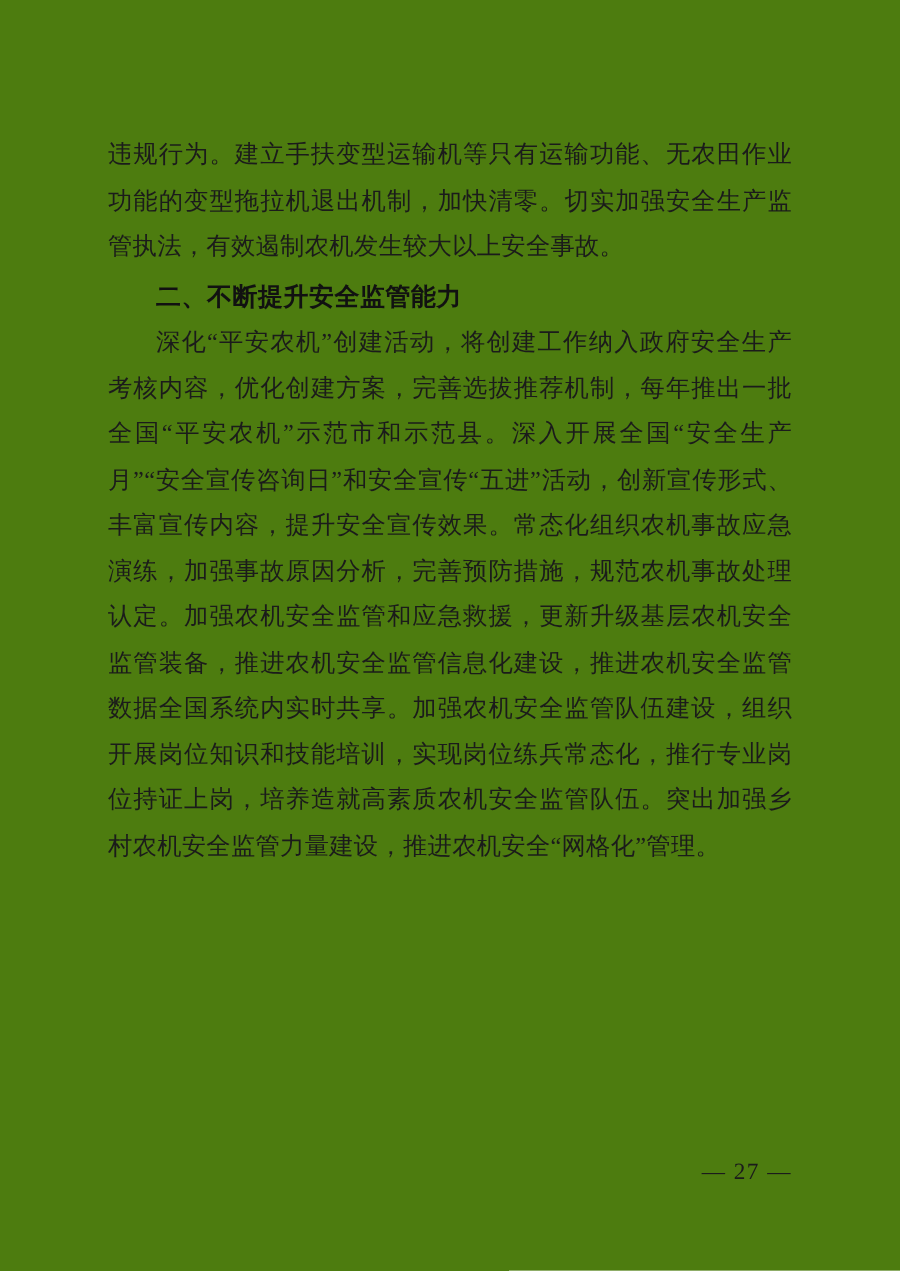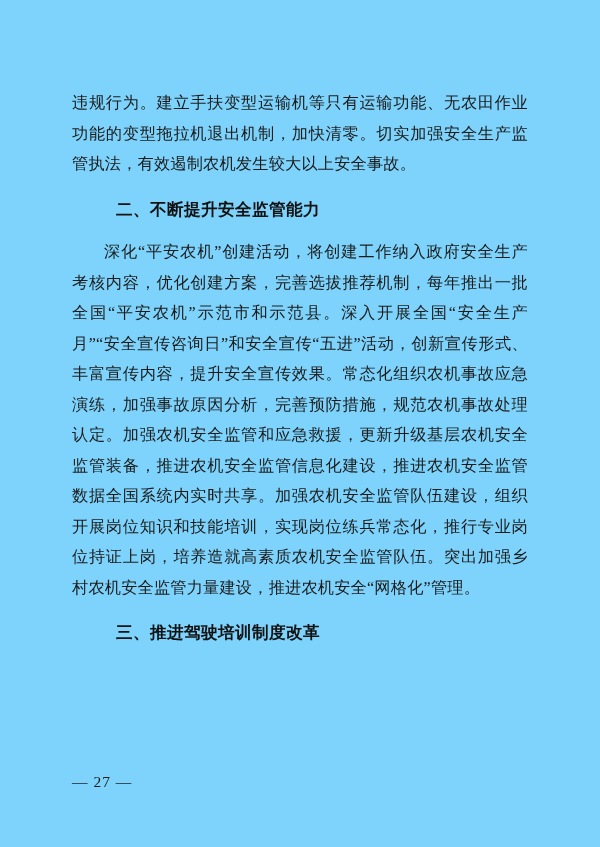--- a/index.html
+++ b/index.html
@@ -11,55 +11,56 @@
     height: 847px;
     background: #ffffff;
     font-family: "Liberation Serif", "DejaVu Serif", serif;
     color: #1a1a1a;
     overflow: hidden;
   }
   .page {
     position: relative;
     width: 600px;
     height: 847px;
-    background: #7dd3fc;
+    background: #4d7c0f;
     box-sizing: border-box;
     padding: 88px 72px 0 72px;
   }
   .doc-body {
     width: 456px;
   }
   p.para {
     margin: 0;
     font-size: 16.2px;
     line-height: 30.5px;
     text-align: justify;
     text-justify: inter-character;
     letter-spacing: 0.2px;
     color: #1b1b1b;
   }
   p.para.indent {
     text-indent: 32px;
   }
   h2.heading {
-    margin: 12px;
+    margin: 0;
     font-size: 16.6px;
     line-height: 30.5px;
     font-weight: bold;
     font-family: "Liberation Sans", "DejaVu Sans", sans-serif;
     text-indent: 32px;
     letter-spacing: 0.4px;
     color: #111111;
   }
   .spacer-sm { height: 3px; }
   .footer {
     position: absolute;
     left: 72px;
     right: 72px;
     bottom: 56px;
+    text-align: right;
     font-size: 15.5px;
     letter-spacing: 1px;
     color: #1b1b1b;
     font-family: "Liberation Serif", "DejaVu Serif", serif;
   }
 </style>
 </head>
 <body>
 
 <div class="page">
@@ -68,19 +69,18 @@
     <p class="para">违规行为。建立手扶变型运输机等只有运输功能、无农田作业功能的变型拖拉机退出机制，加快清零。切实加强安全生产监管执法，有效遏制农机发生较大以上安全事故。</p>
 
     <div class="spacer-sm"></div>
 
     <h2 class="heading">二、不断提升安全监管能力</h2>
 
     <p class="para indent">深化“平安农机”创建活动，将创建工作纳入政府安全生产考核内容，优化创建方案，完善选拔推荐机制，每年推出一批全国“平安农机”示范市和示范县。深入开展全国“安全生产月”“安全宣传咨询日”和安全宣传“五进”活动，创新宣传形式、丰富宣传内容，提升安全宣传效果。常态化组织农机事故应急演练，加强事故原因分析，完善预防措施，规范农机事故处理认定。加强农机安全监管和应急救援，更新升级基层农机安全监管装备，推进农机安全监管信息化建设，推进农机安全监管数据全国系统内实时共享。加强农机安全监管队伍建设，组织开展岗位知识和技能培训，实现岗位练兵常态化，推行专业岗位持证上岗，培养造就高素质农机安全监管队伍。突出加强乡村农机安全监管力量建设，推进农机安全“网格化”管理。</p>
 
     <div class="spacer-sm"></div>
 
-    <h2 class="heading">三、推进驾驶培训制度改革</h2>
 
 
   </div>
 
   <div class="footer">— 27 —</div>
 </div>
 
 </body></html>

